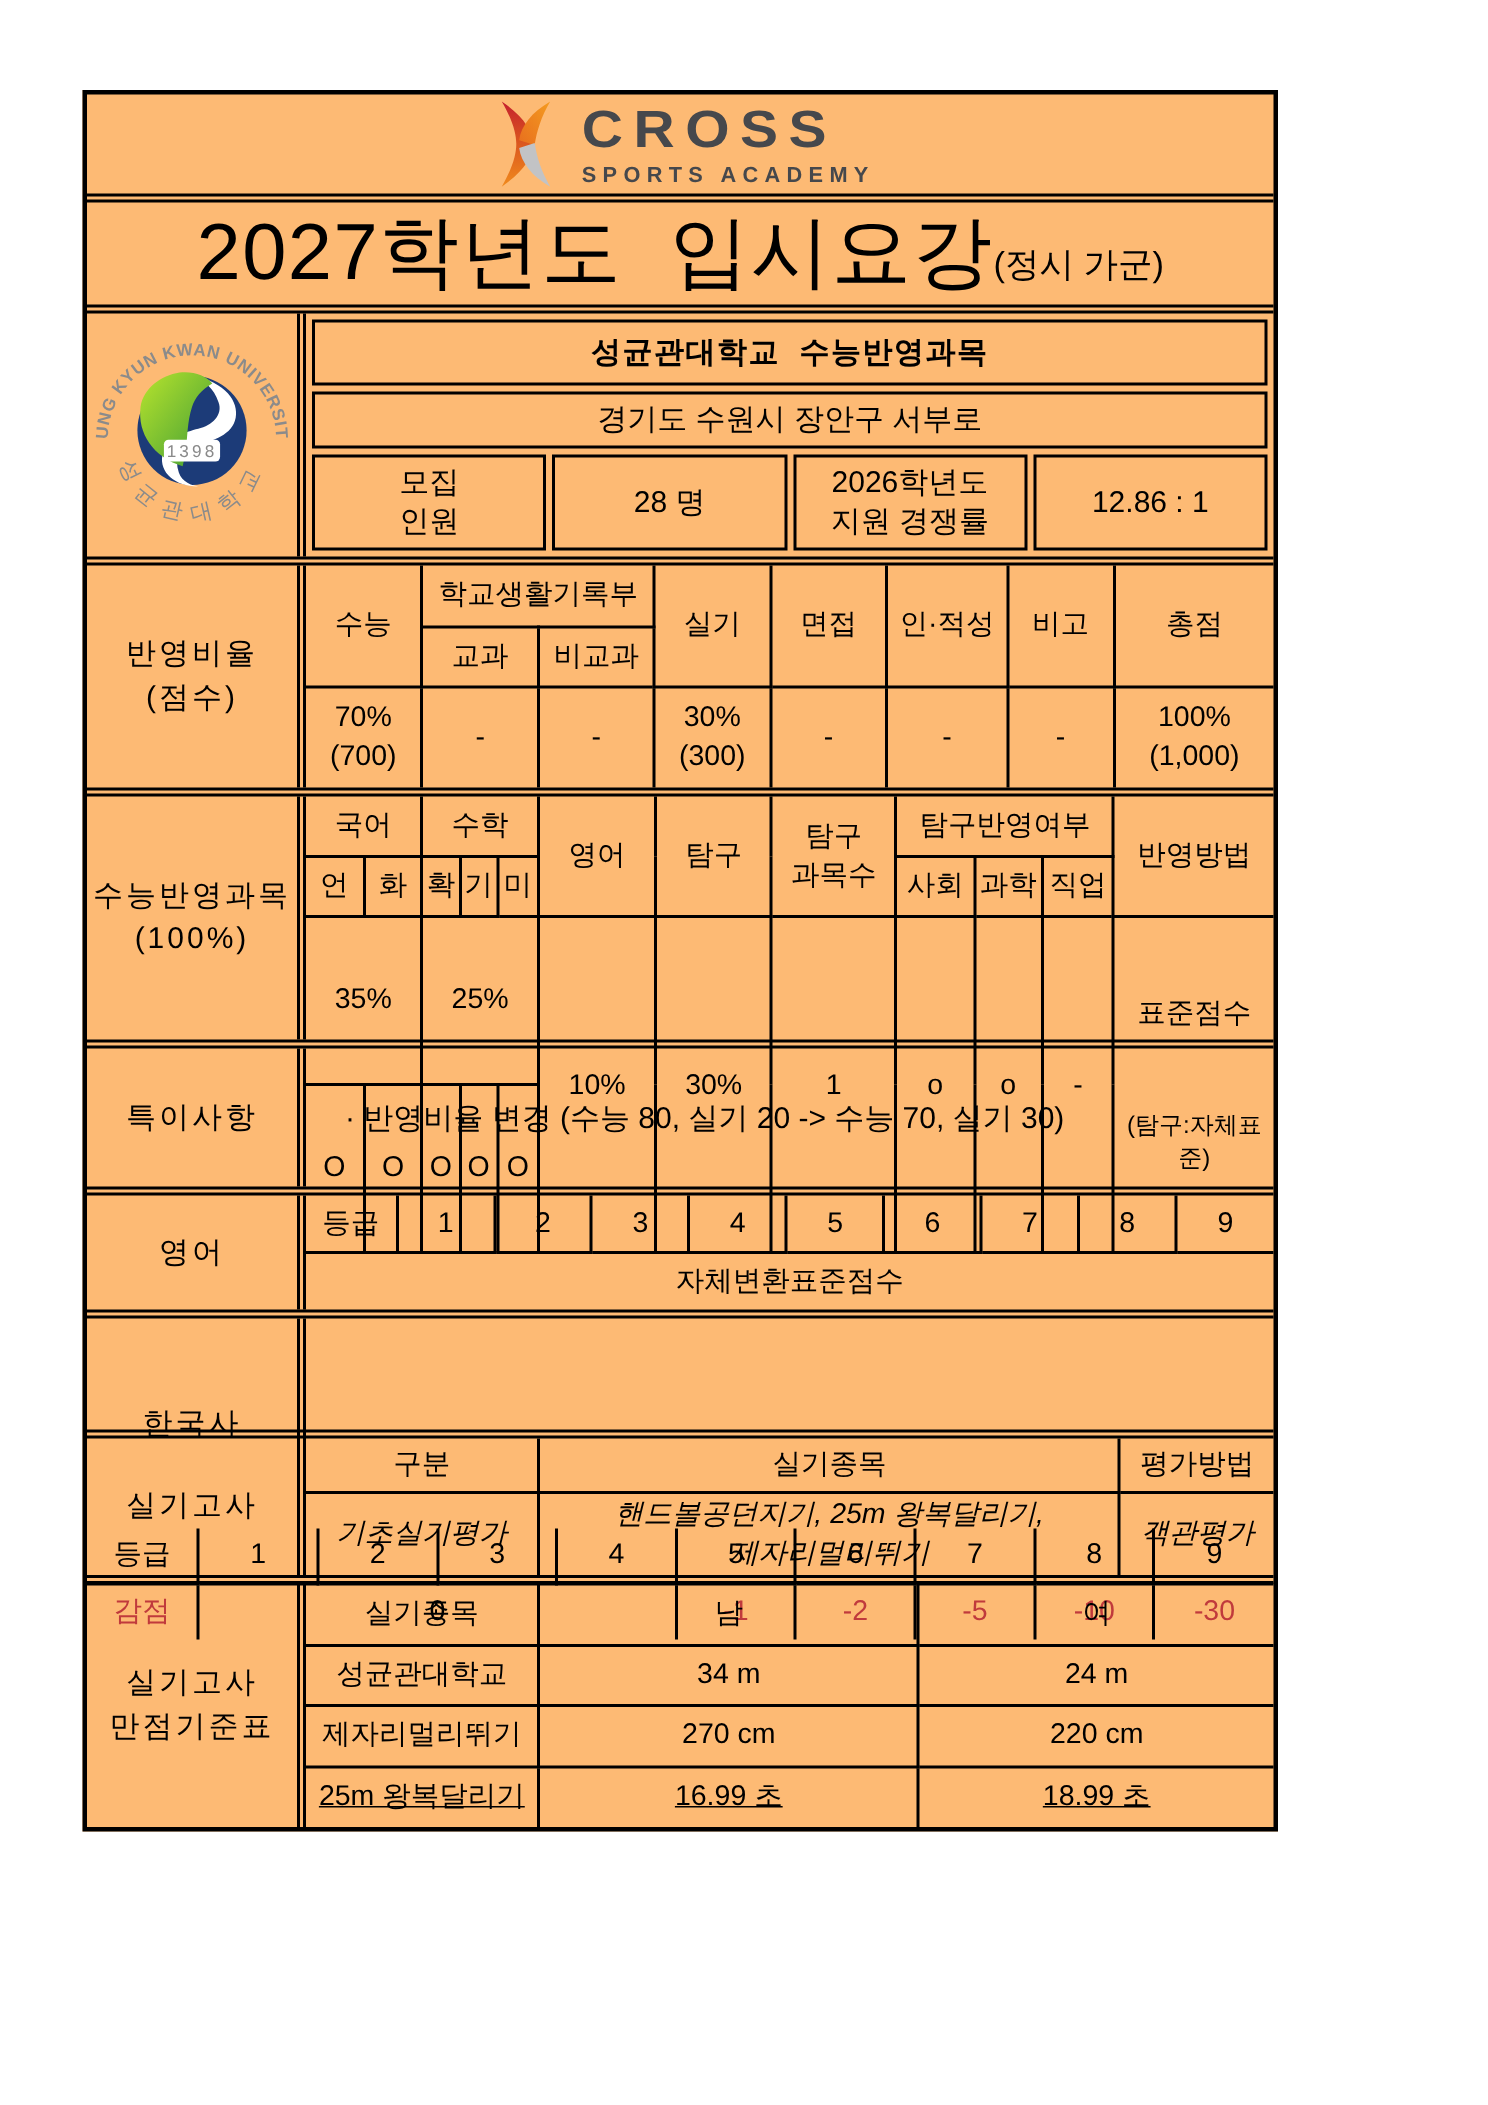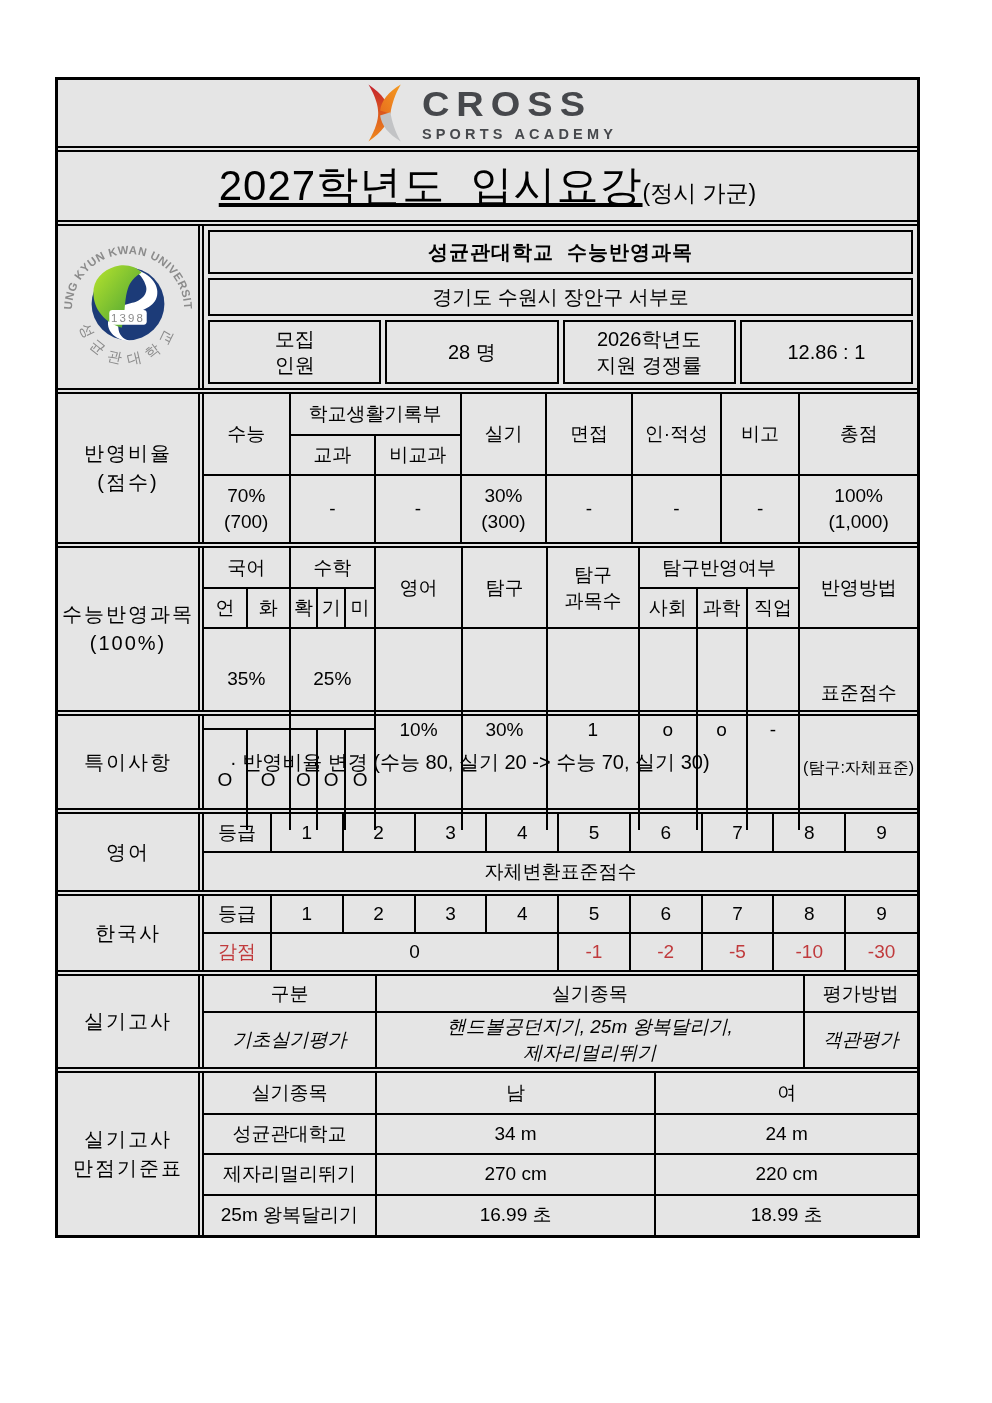--- a/index.html
+++ b/index.html
@@ -1,46 +1,46 @@
 <!DOCTYPE html>
 <html><head>
 <meta charset="utf-8">
 <style>
   html,body{margin:0;padding:0;background:#fff;}
   body{width:992px;height:1403px;overflow:hidden;
        font-family:"Liberation Sans","DejaVu Sans",sans-serif;color:#000;}
-  .doc{box-sizing:border-box;width:865px;margin:77px 0 0 55px;border:3px solid #000;background:#e5e5e5;}
+  .doc{box-sizing:border-box;width:797px;margin:60px 0 0 55px;border:3px solid #000;background:#fdba74;}
   .sec{display:flex;align-items:stretch;}
   .sec + .sec{border-top:6px double #000;}
   .sec-label{flex:0 0 140px;width:140px;border-right:6px double #000;
              display:flex;align-items:center;justify-content:center;text-align:center;
              font-size:20px;letter-spacing:2px;white-space:pre-wrap;line-height:1.45;}
   .sec-content{flex:1 1 auto;min-width:0;}
   
   .row-logo{height:66px;display:flex;align-items:center;justify-content:center;gap:12px;}
   .brand-text{display:flex;flex-direction:column;align-items:flex-start;line-height:1;}
   .brand-name{font-size:38px;font-weight:900;letter-spacing:7px;color:#46484c;transform:scaleY(.92);}
   .brand-sub{font-size:14.5px;font-weight:700;letter-spacing:4.2px;color:#46484c;margin-top:4px;}
   .row-title{height:68px;display:flex;align-items:center;justify-content:center;}
-  .title-main{font-size:42px;letter-spacing:1px;white-space:pre-wrap;text-decoration:underline;}
+  .title-main{font-size:53px;letter-spacing:1px;white-space:pre-wrap;}
   .title-sub{font-size:23px;margin-top:14px;}
   
   table.grid{border-collapse:collapse;border:hidden;width:100%;height:100%;table-layout:fixed;}
   table.grid td{border:2px solid #000;text-align:center;vertical-align:middle;
                 font-size:19px;padding:0 2px;white-space:pre-wrap;line-height:1.35;}
   
   table.boxes{border-collapse:separate;border-spacing:4px;width:100%;height:100%;table-layout:fixed;}
   table.boxes td{border:2px solid #000;text-align:center;vertical-align:middle;
                  font-size:20px;white-space:pre-wrap;line-height:1.3;}
   .sec-univ{height:162px;}
   .sec-ratio{height:148px;}
   .sec-csat{height:162px;}
   .sec-special{height:92px;}
   .sec-english{height:76px;}
-  .sec-history{height:74px;}
+  .sec-history{height:74px;flex-direction:column;}
   .sec-practical{height:91px;}
   .sec-standards{height:162px;}
   .univ-name{font-size:22px;font-weight:bold;letter-spacing:1px;}
   .univ-addr{font-size:21px;}
   .special-text{height:100%;display:flex;align-items:center;font-size:20px;padding-left:26px;}
   .red{color:#c03a3c;}
   .small-note{font-size:16px;}
   .logo-cell{display:flex;align-items:center;justify-content:center;height:100%;}
 </style>
 </head>
@@ -373,21 +373,21 @@
         <tr style="height:40px;">
           <td>성균관대학교</td>
           <td>34 m</td>
           <td>24 m</td>
         </tr>
         <tr style="height:40px;">
           <td>제자리멀리뛰기</td>
           <td>270 cm</td>
           <td>220 cm</td>
         </tr>
-        <tr style="height:40px;">
+        <tr style="height:40px;text-decoration:underline;">
           <td>25m 왕복달리기</td>
           <td>16.99 초</td>
           <td>18.99 초</td>
         </tr>
       </tbody>
         </table>
     </div>
   </div>
 
 </div>

